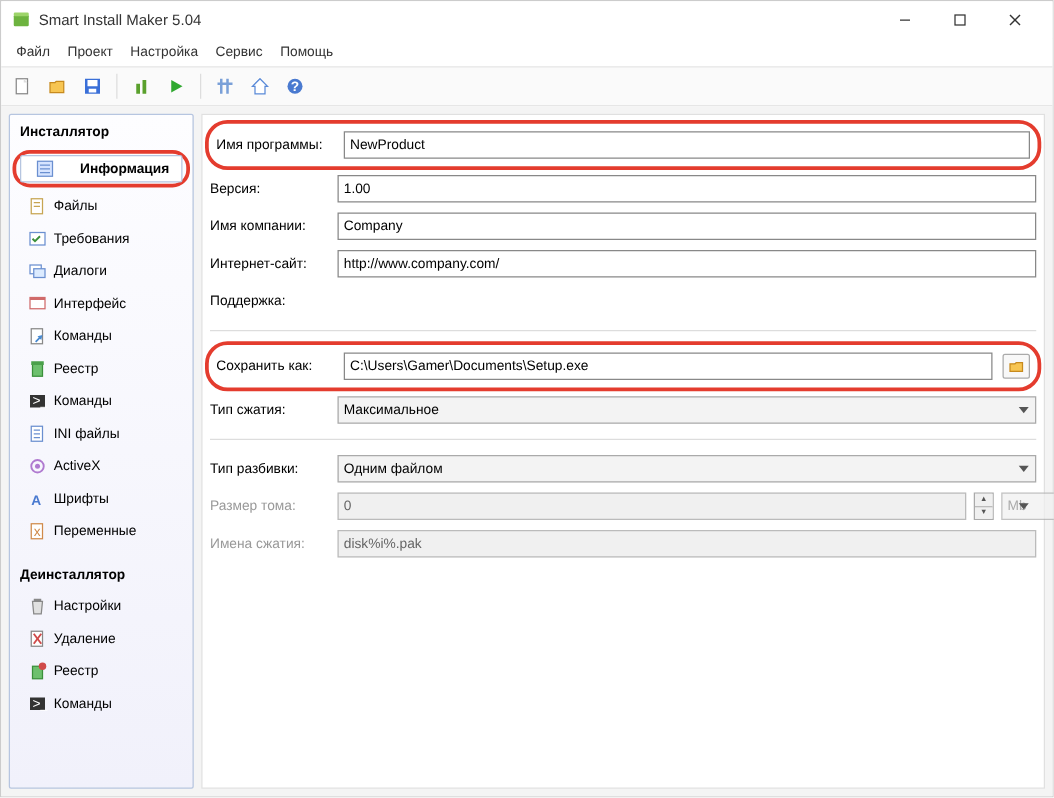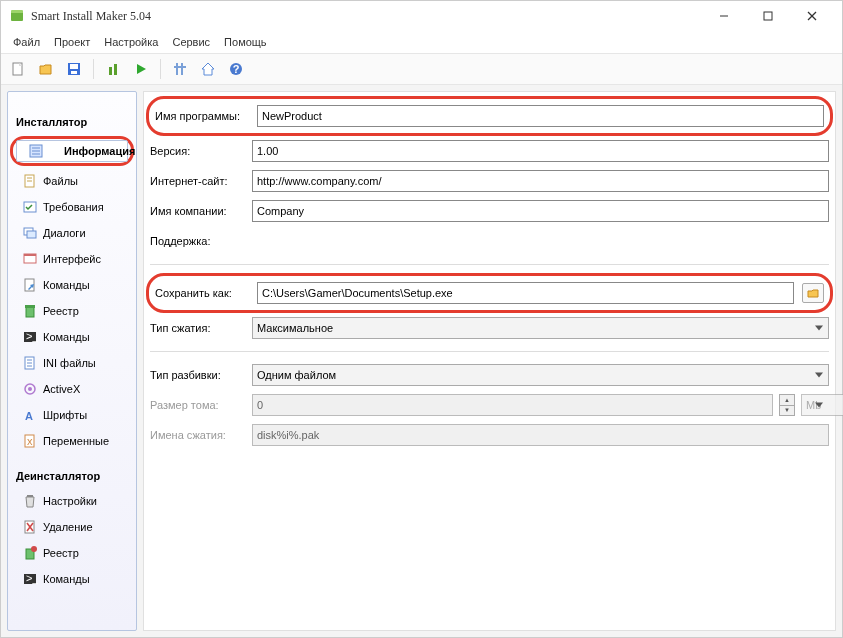--- a/index.html
+++ b/index.html
@@ -1,29 +1,29 @@
 <!DOCTYPE html>
 <html><head>
 <meta charset="utf-8">
 <style>
 * { box-sizing: border-box; margin: 0; padding: 0; font-family: Tahoma, sans-serif; font-size: 11px; }
 body { background: #fff; width: 843px; height: 638px; overflow: hidden; }
 .window { width: 843px; height: 638px; border: 1px solid #ccc; background: #fff; display: flex; flex-direction: column; }
 .titlebar { height: 30px; display: flex; align-items: center; padding: 0 8px; background: #fff; }
 .titlebar .app-icon { width: 16px; height: 16px; margin-right: 6px; }
-.titlebar .title { flex: 1; color: #333; font-size: 12px; font-family: Liberation Serif, serif; }
+.titlebar .title { flex: 1; color: #333; font-size: 12px; }
 .winbtns { display: flex; gap: 0; }
 .winbtn { width: 44px; height: 28px; display: flex; align-items: center; justify-content: center; color: #333; }
 .menubar { height: 22px; display: flex; align-items: center; padding: 0 6px; gap: 2px; background: #fff; }
 .menubar span { padding: 2px 6px; color: #333; cursor: default; }
 .toolbar { height: 32px; display: flex; align-items: center; padding: 0 6px; gap: 6px; background: #fafafa; border-top: 1px solid #e6e6e6; border-bottom: 1px solid #e6e6e6; }
 .tbtn { width: 22px; height: 22px; display: flex; align-items: center; justify-content: center; border-radius: 2px; }
 .tsep { width: 1px; height: 20px; background: #ddd; margin: 0 2px; }
 .body { flex: 1; display: flex; background: #f4f4f4; }
-.sidebar { width: 130px; margin: 6px; background: linear-gradient(#fdfdff,#f1f1fb); border: 1px solid #b6c5e0; border-radius: 2px; padding: 20px 2px; display: flex; flex-direction: column; gap: 4px; }
+.sidebar { width: 148px; margin: 6px; background: linear-gradient(#fdfdff,#f1f1fb); border: 1px solid #b6c5e0; border-radius: 2px; padding: 4px 2px; display: flex; flex-direction: column; gap: 4px; }
 .section-title { font-weight: bold; padding: 4px 6px; color: #000; font-size: 11px; }
 .side-item { display: flex; align-items: center; gap: 5px; padding: 3px 6px 3px 12px; color: #000; cursor: default; }
 .side-item.selected { background: #fff; border: 1px solid #b6c5e0; border-radius: 2px; margin: 0 2px; padding: 2px 5px 2px 11px; font-weight: bold; }
 .side-item .icn { width: 16px; height: 16px; flex-shrink: 0; }
 .highlight-red { border: 3px solid #e43c2e; border-radius: 14px; padding: 1px; }
 .highlight-red-inner { background: #fff; border-radius: 10px; padding: 2px 4px; display: flex; align-items: center; gap: 20px; }
 .main { flex: 1; margin: 6px 6px 6px 0; background: #fff; border: 1px solid #e0e0e0; padding: 6px 6px; display: flex; flex-direction: column; gap: 4px; }
 .row { display: flex; align-items: center; gap: 6px; min-height: 26px; }
 .row label { width: 96px; color: #000; }
 .row label.disabled { color: #999; }
@@ -300,26 +300,26 @@
           <label>Имя программы:</label>
           <input type="text" value="NewProduct" style="">
         </div>
       </div>
 
       <div class="row">
           <label>Версия:</label>
           <input type="text" value="1.00" style="">
         </div>
       <div class="row">
+          <label>Имя компании:</label>
+          <input type="text" value="Company" style="">
+        </div>
+      <div class="row">
           <label>Интернет-сайт:</label>
           <input type="text" value="http://www.company.com/" style="">
-        </div>
-      <div class="row">
-          <label>Имя компании:</label>
-          <input type="text" value="Company" style="">
         </div>
       <div class="row">
           <label>Поддержка:</label>
         </div>
 
       <div class="sep"></div>
 
       <div class="highlight-row">
         <div class="row">
           <label>Сохранить как:</label>

